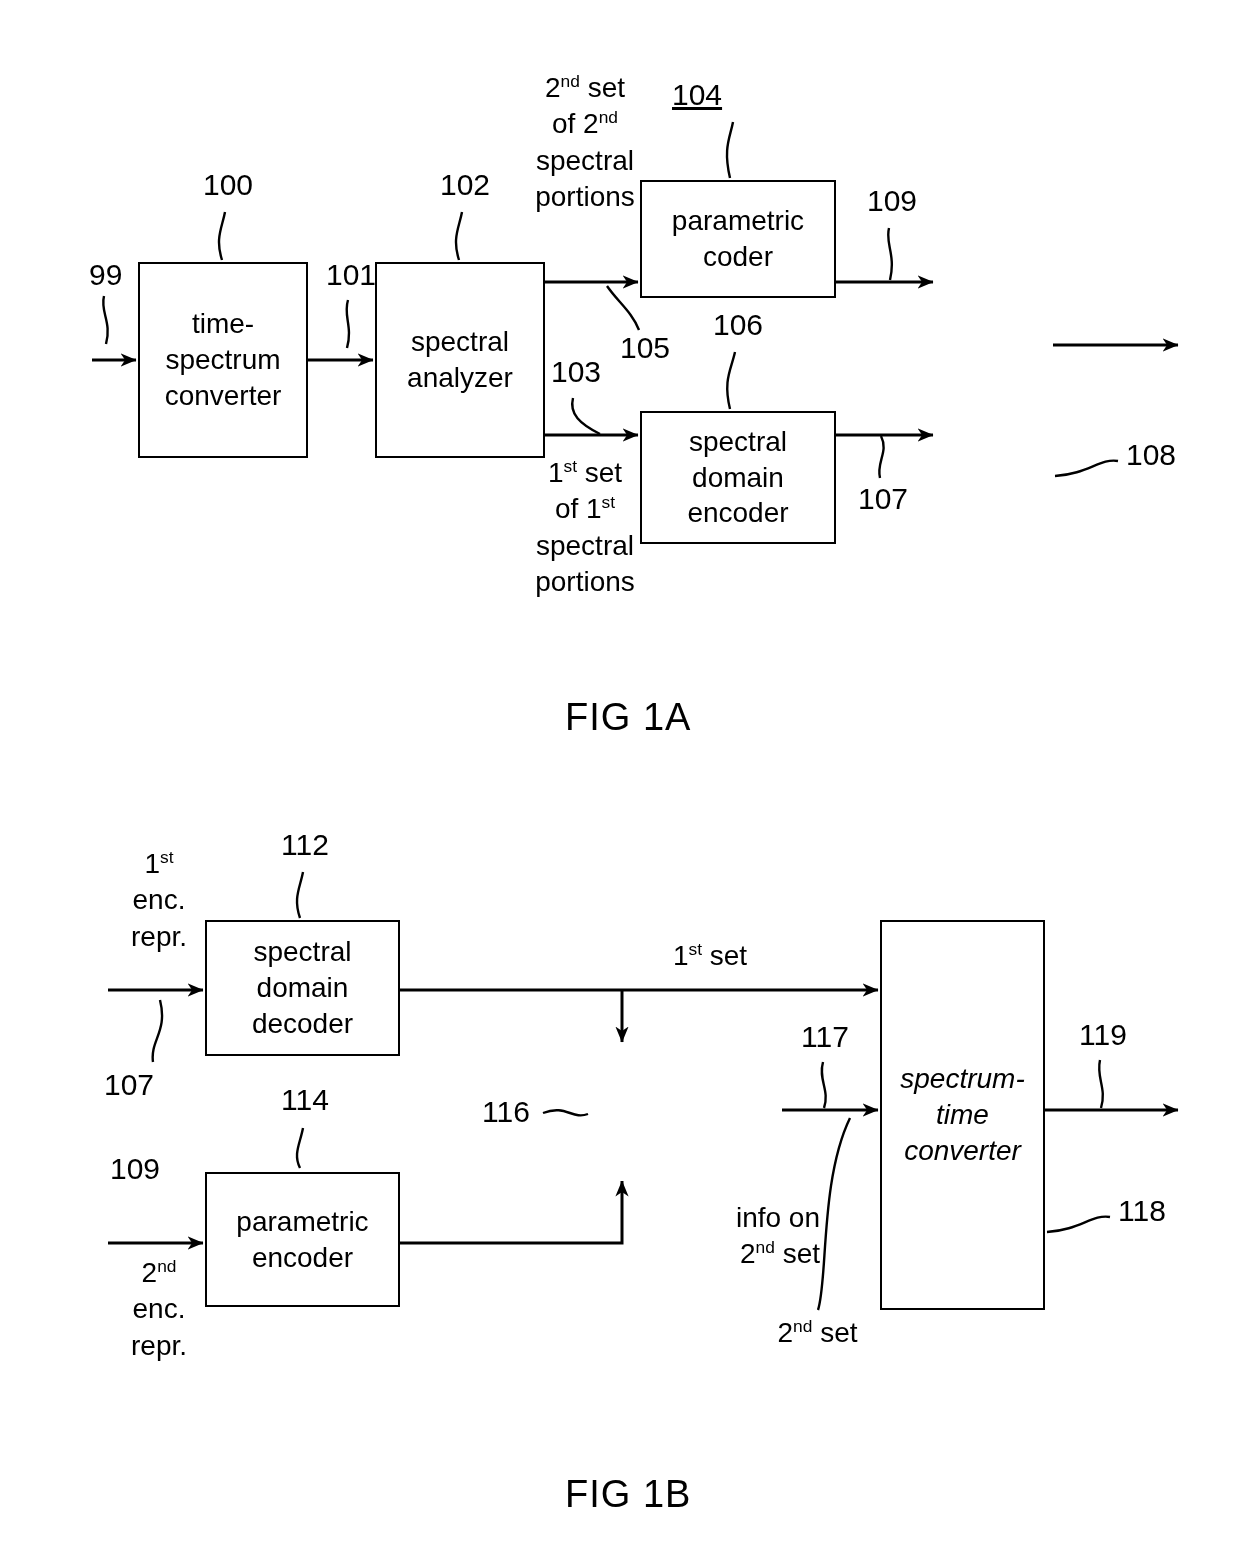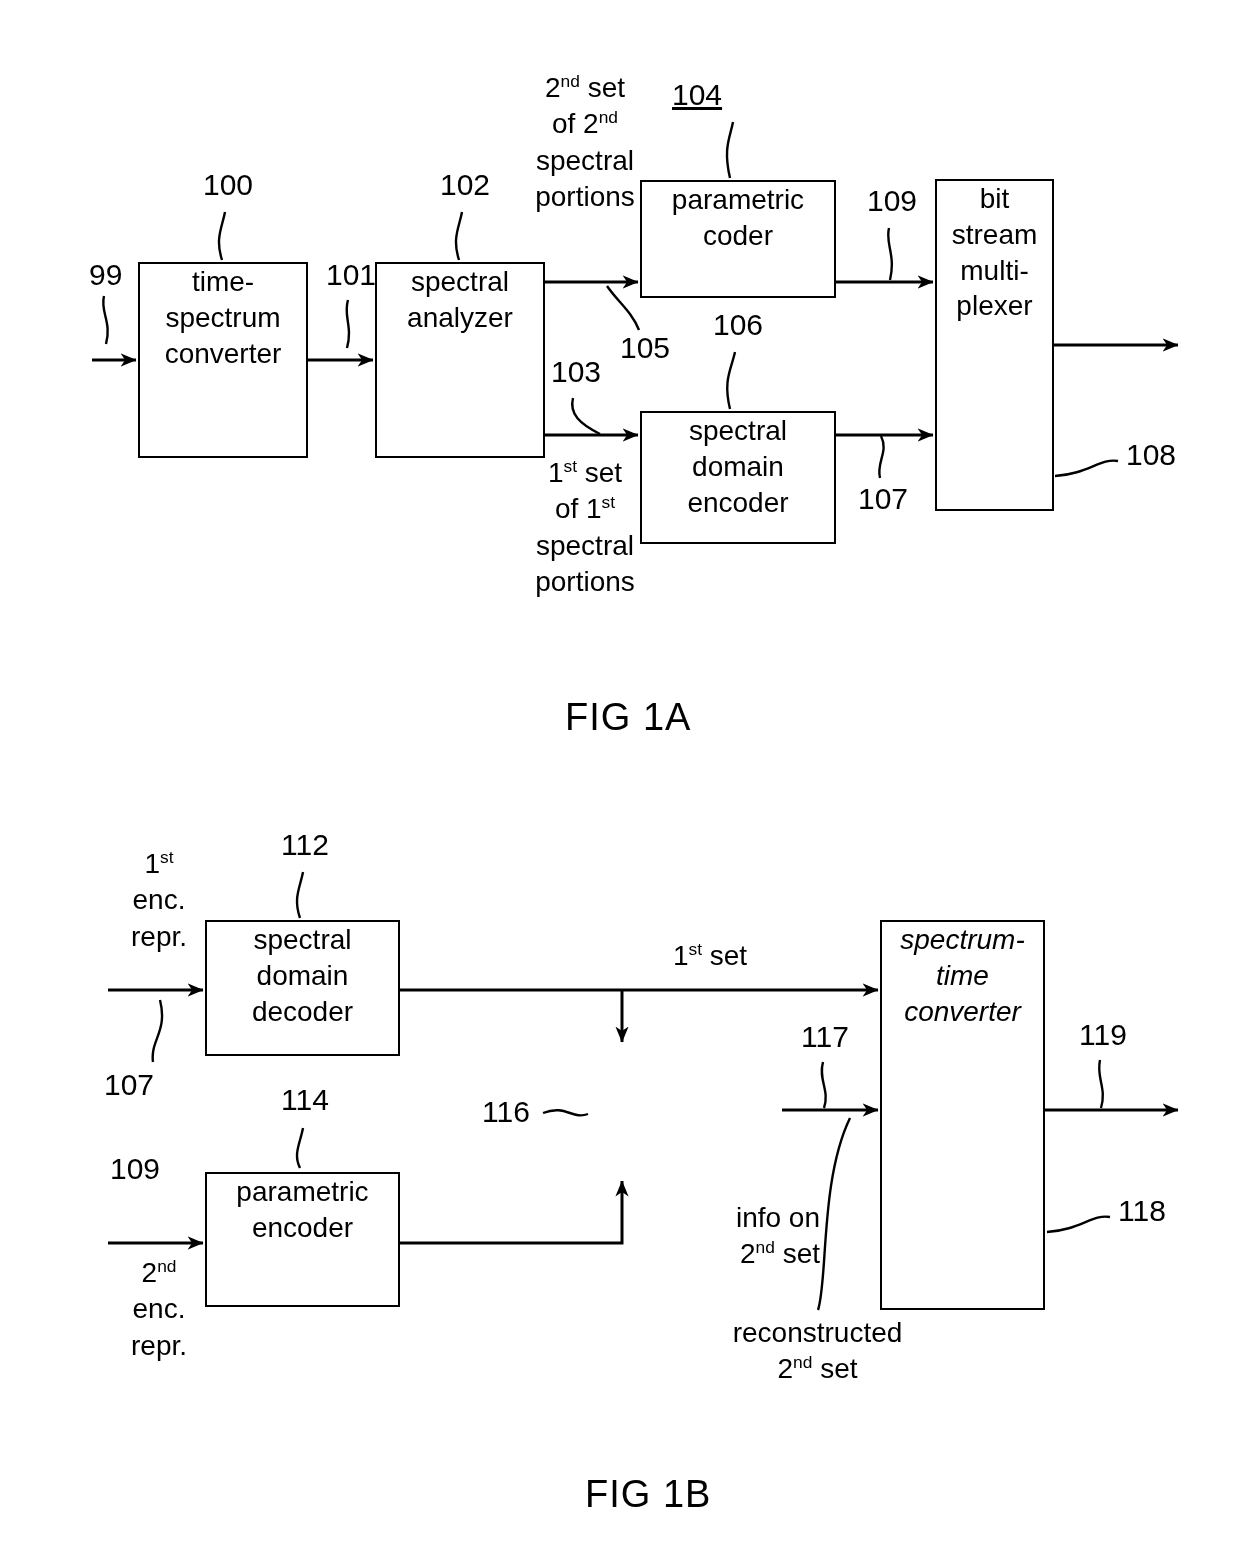--- a/index.html
+++ b/index.html
@@ -27,20 +27,21 @@
     width: 1240px;
     height: 1565px;
   }
   
   .box {
     position: absolute;
     border: 2.5px solid #000;
     background: #fff;
     box-sizing: border-box;
     display: flex;
+    align-items: center;
     justify-content: center;
     text-align: center;
     line-height: 1.28;
     font-size: 28px;
     font-weight: 400;
   }
   .box span { display: block; width: 100%; }
 
   
   .lbl {
@@ -172,28 +173,20 @@
   </div>
 
   <div class="box" style="left:640px; top:411px; width:196px; height:133px;">
     <span>
       <span>spectral</span>
       <span>domain</span>
       <span>encoder</span>
     </span>
   </div>
 
-  <div class="box" style="left:935px; top:179px; width:119px; height:332px;">
-    <span>
-      <span>bit</span>
-      <span>stream</span>
-      <span>multi-</span>
-      <span>plexer</span>
-    </span>
-  </div>
 
   <div class="ref" style="left:89px;  top:258px;">99</div>
   <div class="ref" style="left:203px; top:168px;">100</div>
   <div class="ref" style="left:326px; top:258px;">101</div>
   <div class="ref" style="left:440px; top:168px;">102</div>
   <div class="ref" style="left:551px; top:355px;">103</div>
   <div class="ref" style="left:672px; top:78px;text-decoration:underline;">104</div>
   <div class="ref" style="left:620px; top:331px;">105</div>
   <div class="ref" style="left:713px; top:308px;">106</div>
   <div class="ref" style="left:858px; top:482px;">107</div>
@@ -264,19 +257,18 @@
   <div class="lbl" style="left:645px; top:938px; width:130px;">
     <div>1<sup>st</sup> set</div>
   </div>
 
   <div class="lbl left" style="left:640px; top:1200px; width:180px;">
     <div>info on</div>
     <div style="padding-left:16px;">2<sup>nd</sup> set</div>
   </div>
 
   <div class="lbl" style="left:710px; top:1315px; width:215px;">
-    <div>reconstructed</div>
     <div>2<sup>nd</sup> set</div>
   </div>
 
-  <div class="figcap" style="left:565px; top:1473px;margin-left:20px;">FIG 1B</div>
+  <div class="figcap" style="left:565px; top:1473px;">FIG 1B</div>
 
 </div>
 
 </body></html>

